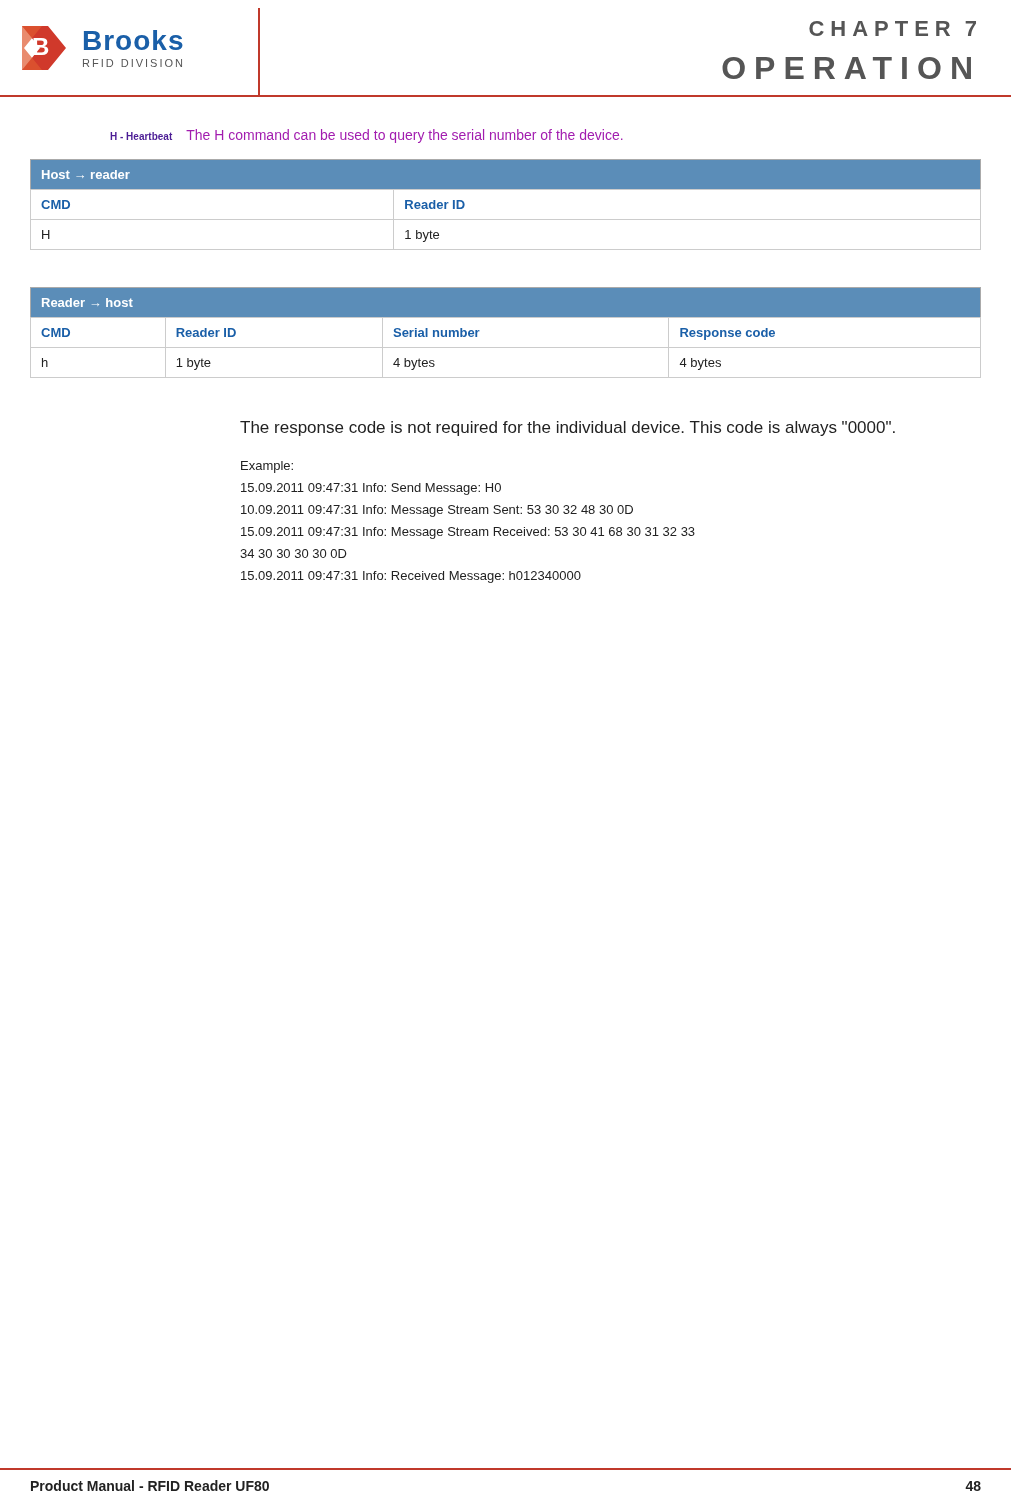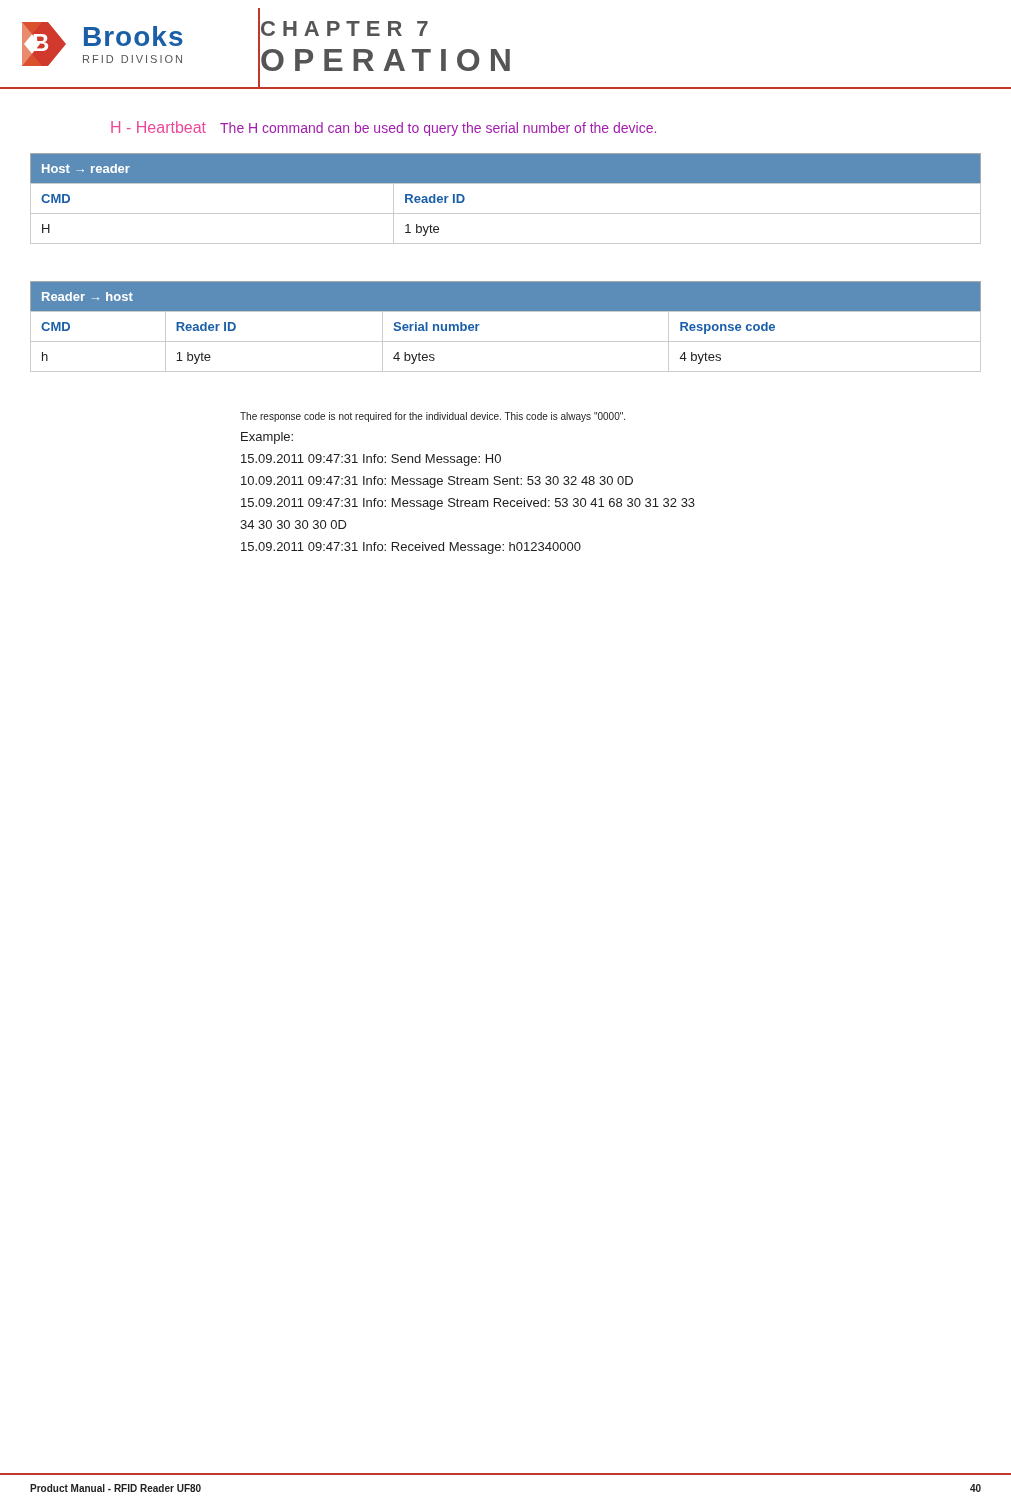--- a/index.html
+++ b/index.html
@@ -48,23 +48,24 @@
       font-size: 11px;
       color: #555;
       letter-spacing: 2px;
       margin-top: 2px;
       text-align: center;
     }
     .chapter-area {
       flex: 1;
       display: flex;
       flex-direction: column;
-      align-items: flex-start;
+      align-items: flex-end;
       padding: 8px 30px 8px 0;
       justify-content: center;
+      gap: 8px;
     }
     .chapter-label {
       font-size: 22px;
       font-weight: bold;
       color: #555;
       letter-spacing: 6px;
       text-transform: uppercase;
     }
     .chapter-number {
       font-size: 22px;
@@ -92,24 +93,24 @@
     }
 
     
     .heartbeat-intro {
       display: flex;
       align-items: baseline;
       margin-bottom: 16px;
       padding-left: 80px;
     }
     .heartbeat-label {
-      font-weight: normal;
-      color: #ec4899;
+      font-weight: bold;
+      color: #4c1d95;
       margin-right: 14px;
-      font-size: 16px;
+      font-size: 10px;
       white-space: nowrap;
     }
     .heartbeat-desc {
       font-size: 14px;
       color: #a21caf;
     }
 
     
     .table-section {
       margin-bottom: 37px;
@@ -148,42 +149,42 @@
       border-collapse: collapse;
       width: 100%;
     }
 
     
     .info-section {
       padding-left: 210px;
       margin-top: 14px;
     }
     .info-text {
-      font-size: 10px;
-      color: #222;
-      margin-bottom: 2px;
+      font-size: 17px;
+      color: #222;
+      margin-bottom: 14px;
       line-height: 1.5;
     }
     .example-block {
       font-size: 13px;
       color: #222;
       line-height: 1.7;
     }
 
     
     .footer {
       position: absolute;
       bottom: 0;
       left: 0;
       right: 0;
       border-top: 2px solid #c0392b;
       display: flex;
       justify-content: space-between;
       padding: 8px 30px;
-      font-size: 10px;
+      font-size: 14px;
       font-weight: bold;
       color: #222;
       text-align: right;
     }
   </style>
 </head>
 <body>
 
 <div class="header">
   <div class="logo-area">
@@ -265,14 +266,14 @@
       <div>15.09.2011 09:47:31 Info: Message Stream Received: 53 30 41 68 30 31 32 33</div>
       <div>34 30 30 30 30 0D</div>
       <div>15.09.2011 09:47:31 Info: Received Message: h012340000</div>
     </div>
   </div>
 
 </div>
 
 <div class="footer">
   <span>Product Manual - RFID Reader UF80</span>
-  <span>40</span>
+  <span>48</span>
 </div>
 
 </body></html>

